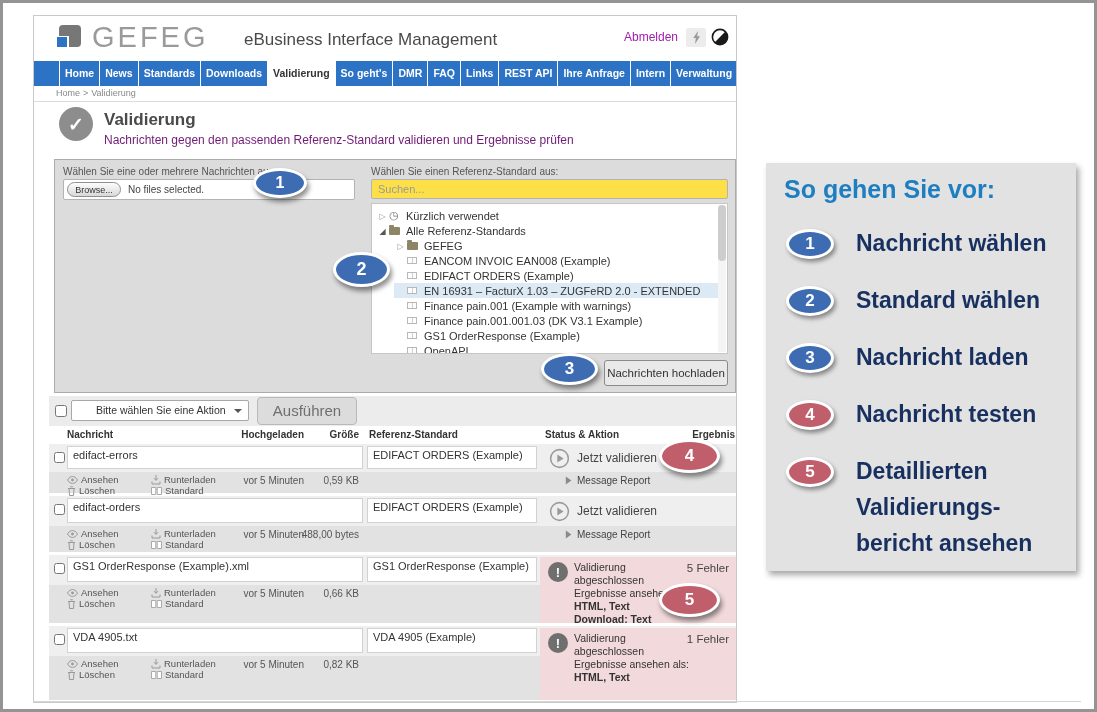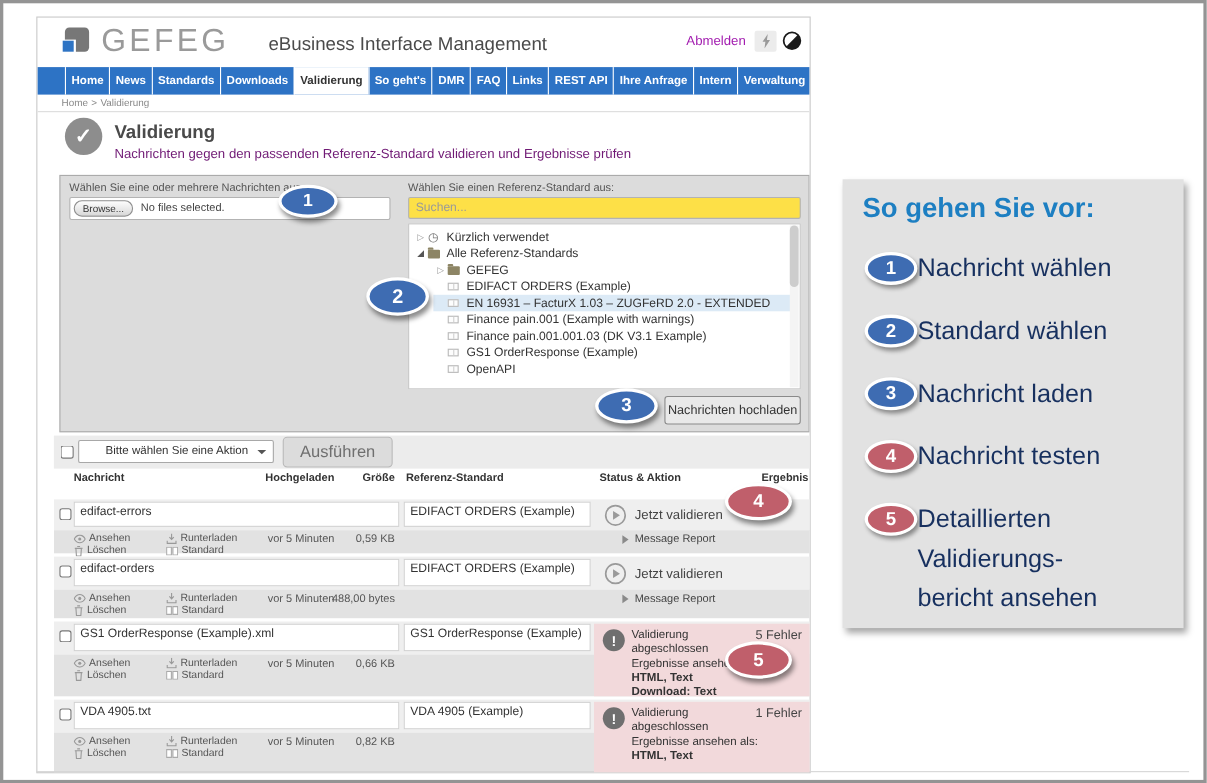--- a/index.html
+++ b/index.html
@@ -79,21 +79,21 @@
   .vtable{position:absolute;left:15px;top:412px;width:688px;height:276px;overflow:hidden}
   .thead{position:relative;height:14px;font-size:10px;font-weight:bold;color:#333}
   .thead span{position:absolute;top:1px}
   .h-name{left:18px}
   .h-upl{left:160px;width:95px;text-align:right}
   .h-size{left:240px;width:70px;text-align:right}
   .h-std{left:320px}
   .h-status{left:496px}
   .h-result{left:600px;width:86px;text-align:right}
   .trow{position:relative;margin-top:3px}
-  .trow.r1{margin-top:12px}
+  .trow.r1{margin-top:2px}
   .main-band{position:relative;background:#efefef}
   .sub-band{position:relative;background:#e2e2e2}
   .r1 .main-band{height:28px}.r1 .sub-band{height:21px}
   .r2 .main-band{height:30px}.r2 .sub-band{height:26px}
   .r3 .main-band{height:30px}.r3 .sub-band{height:38px}
   .r4 .main-band{height:30px}.r4 .sub-band{height:44px}
   .r-check{position:absolute;left:5px;top:8px;width:11px;height:11px}
   .r-name{position:absolute;left:18px;top:2px;width:296px;height:calc(100% - 5px);background:#fff;border:1px solid #d2d2d2;font-size:11px;color:#333;padding:2px 5px}
   .r-std{position:absolute;left:318px;top:2px;width:170px;height:calc(100% - 5px);background:#fff;border:1px solid #d2d2d2;font-size:11px;color:#333;padding:2px 5px}
   .r-validate{position:absolute;left:491px;top:0;right:0;bottom:0;display:flex;align-items:center;cursor:pointer}
@@ -126,21 +126,21 @@
   .c5{left:656px;top:580px;width:61px;height:34px;font-size:17px}
 
   
   .steps-panel{position:absolute;left:763px;top:160px;width:310px;height:408px;background:#e2e2e2;box-shadow:3px 4px 6px rgba(0,0,0,.35)}
   .sp-title{position:absolute;left:18px;top:12px;font-size:25px;font-weight:bold;color:var(--panel-title-blue)}
   .step{position:absolute;left:20px;display:flex;align-items:flex-start}
   .s1{top:64px}.s2{top:121px}.s3{top:178px}.s4{top:235px}.s5{top:292px}
   .step-badge{flex:0 0 48px;width:48px;height:30px;border-radius:50%;border:3px solid #fff;box-shadow:2px 3px 4px rgba(0,0,0,.4);color:#fff;font-weight:bold;font-size:17px;display:flex;align-items:center;justify-content:center;margin-top:2px}
   .step-badge.blue{background:var(--badge-blue)}
   .step-badge.red{background:var(--badge-red)}
-  .step-label{font-size:23px;font-weight:normal;color:var(--step-text-navy);line-height:36px;margin-top:-2px}
+  .step-label{margin-left:22px;font-size:23px;font-weight:bold;color:var(--step-text-navy);line-height:36px;margin-top:-2px}
 
   .bottom-rule{position:absolute;left:30px;top:698px;width:1048px;height:1px;background:#d5d5d5}
 </style>
 </head>
 <body>
 
 <div class="main-panel">
 
   <div class="logo-mark">
     <span class="lm-gray"></span>
@@ -215,20 +215,27 @@
           <span class="ticon">
               <span class="i-folder"></span>
             </span>
           <span>GEFEG</span>
         </div>
         <div class="titem lv1">
           <span class="exp"></span>
           <span class="ticon">
               <span class="i-doc"></span>
             </span>
+          <span>EANCOM INVOIC EAN008 (Example)</span>
+        </div>
+        <div class="titem lv1">
+          <span class="exp"></span>
+          <span class="ticon">
+              <span class="i-doc"></span>
+            </span>
           <span>EDIFACT ORDERS (Example)</span>
         </div>
         <div class="titem lv1 selected">
           <span class="exp"></span>
           <span class="ticon">
               <span class="i-doc"></span>
             </span>
           <span>EN 16931 – FacturX 1.03 – ZUGFeRD 2.0 - EXTENDED</span>
         </div>
         <div class="titem lv1">

